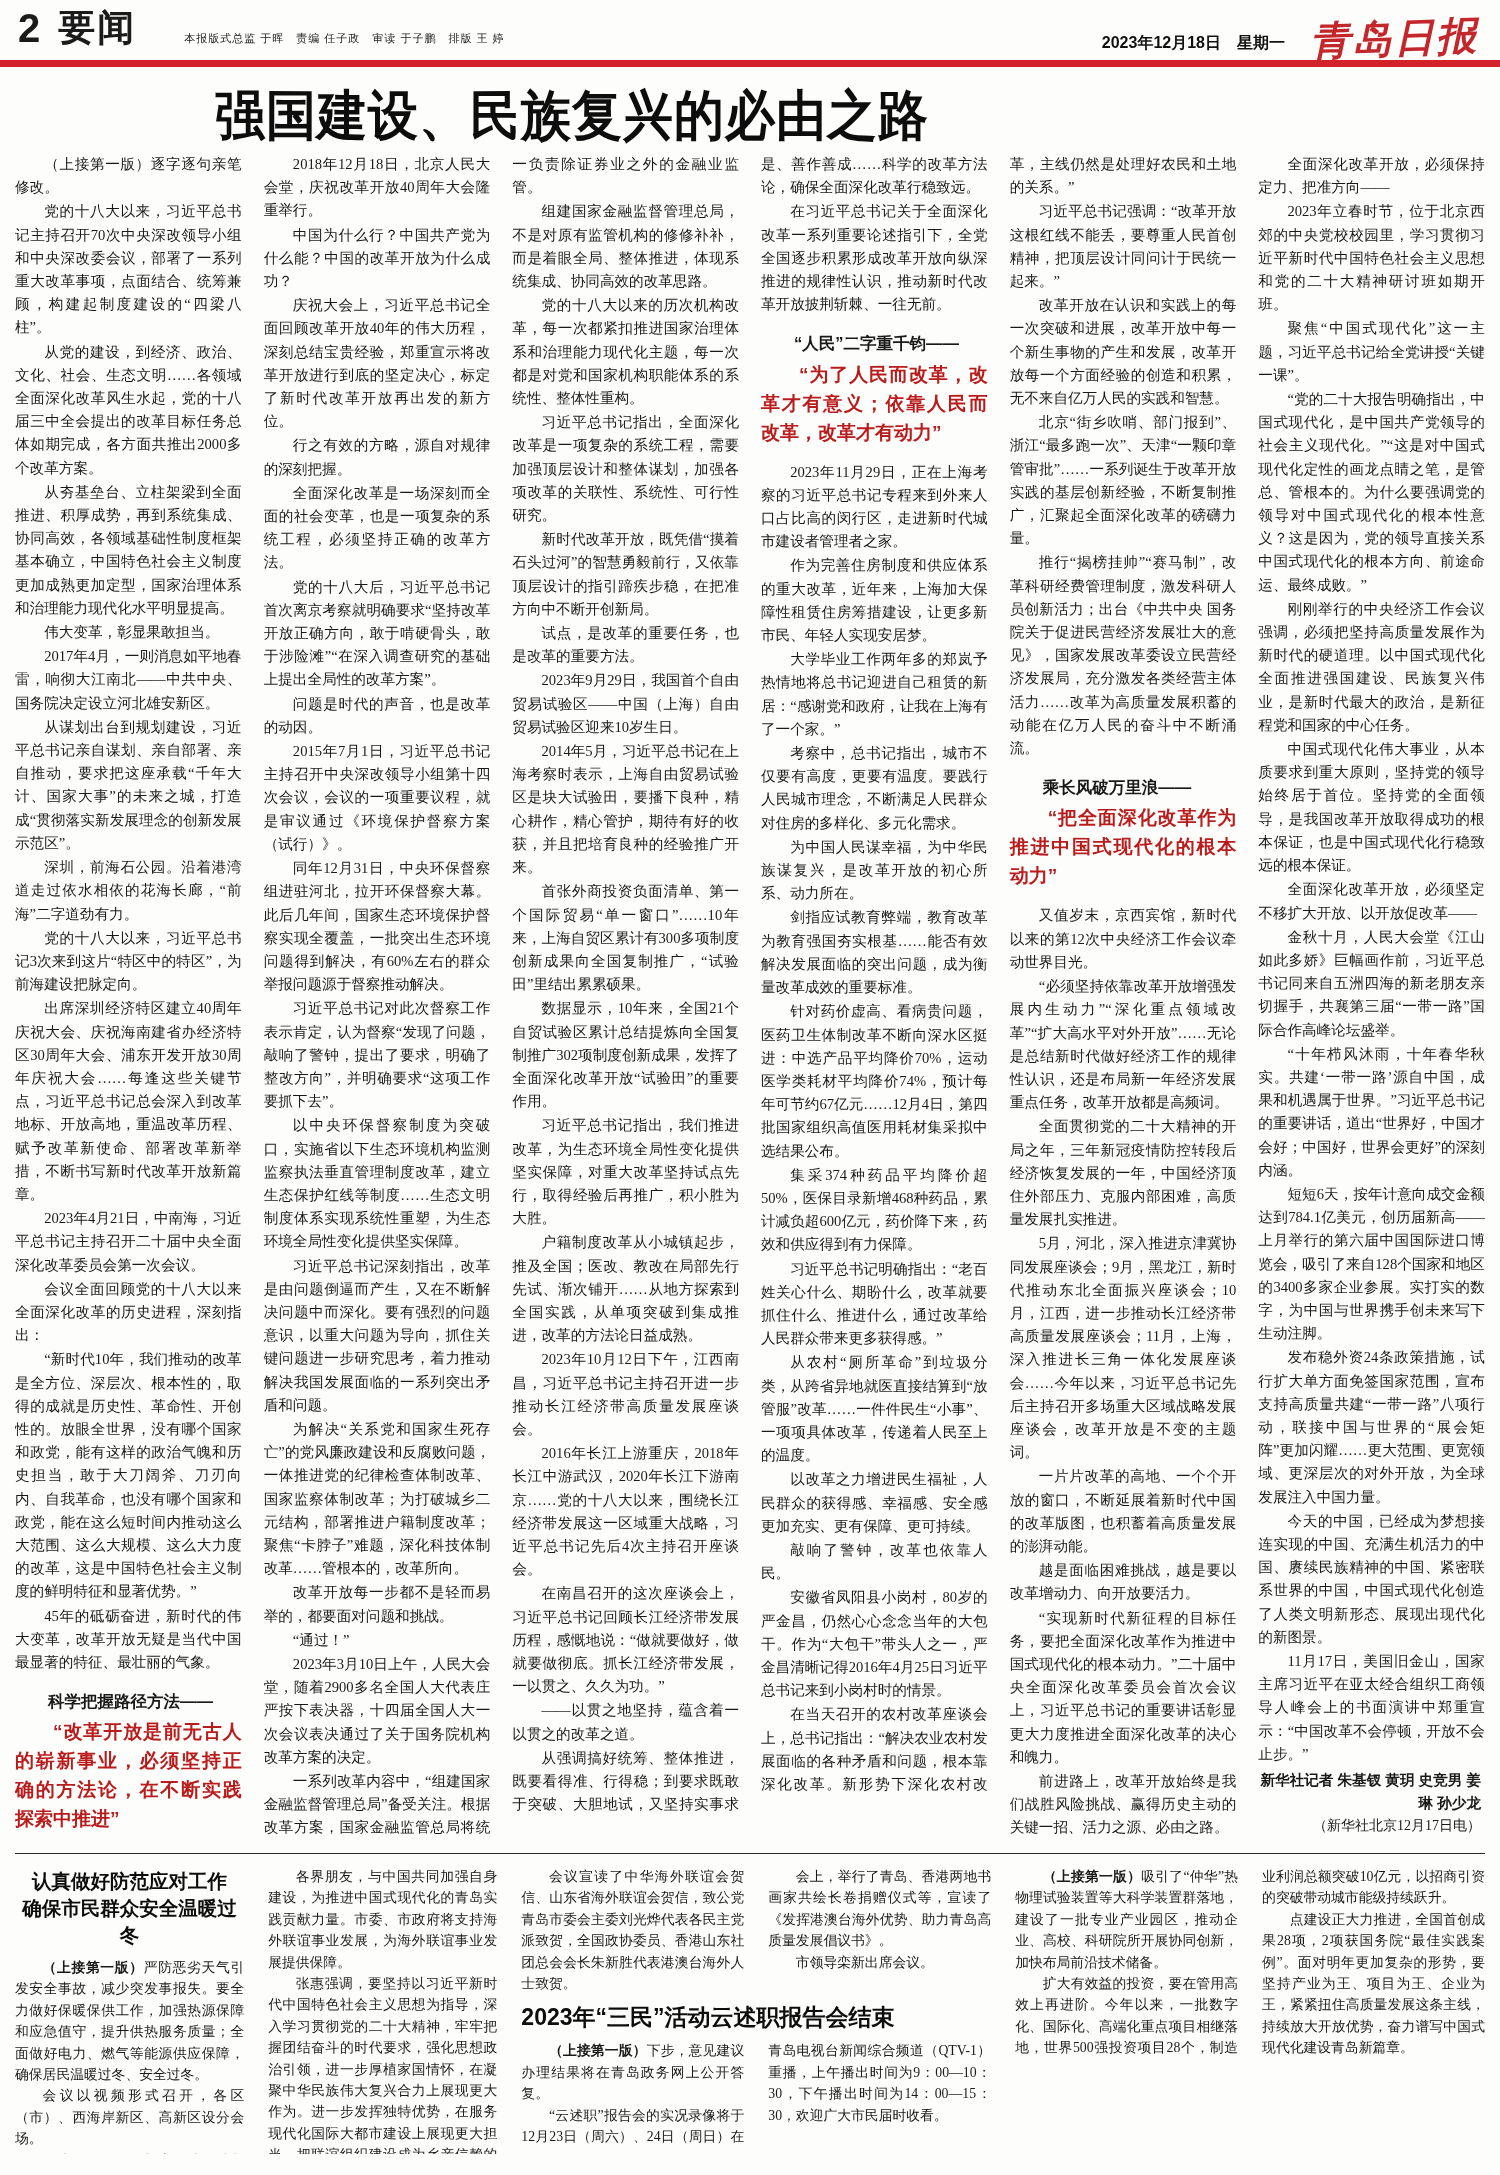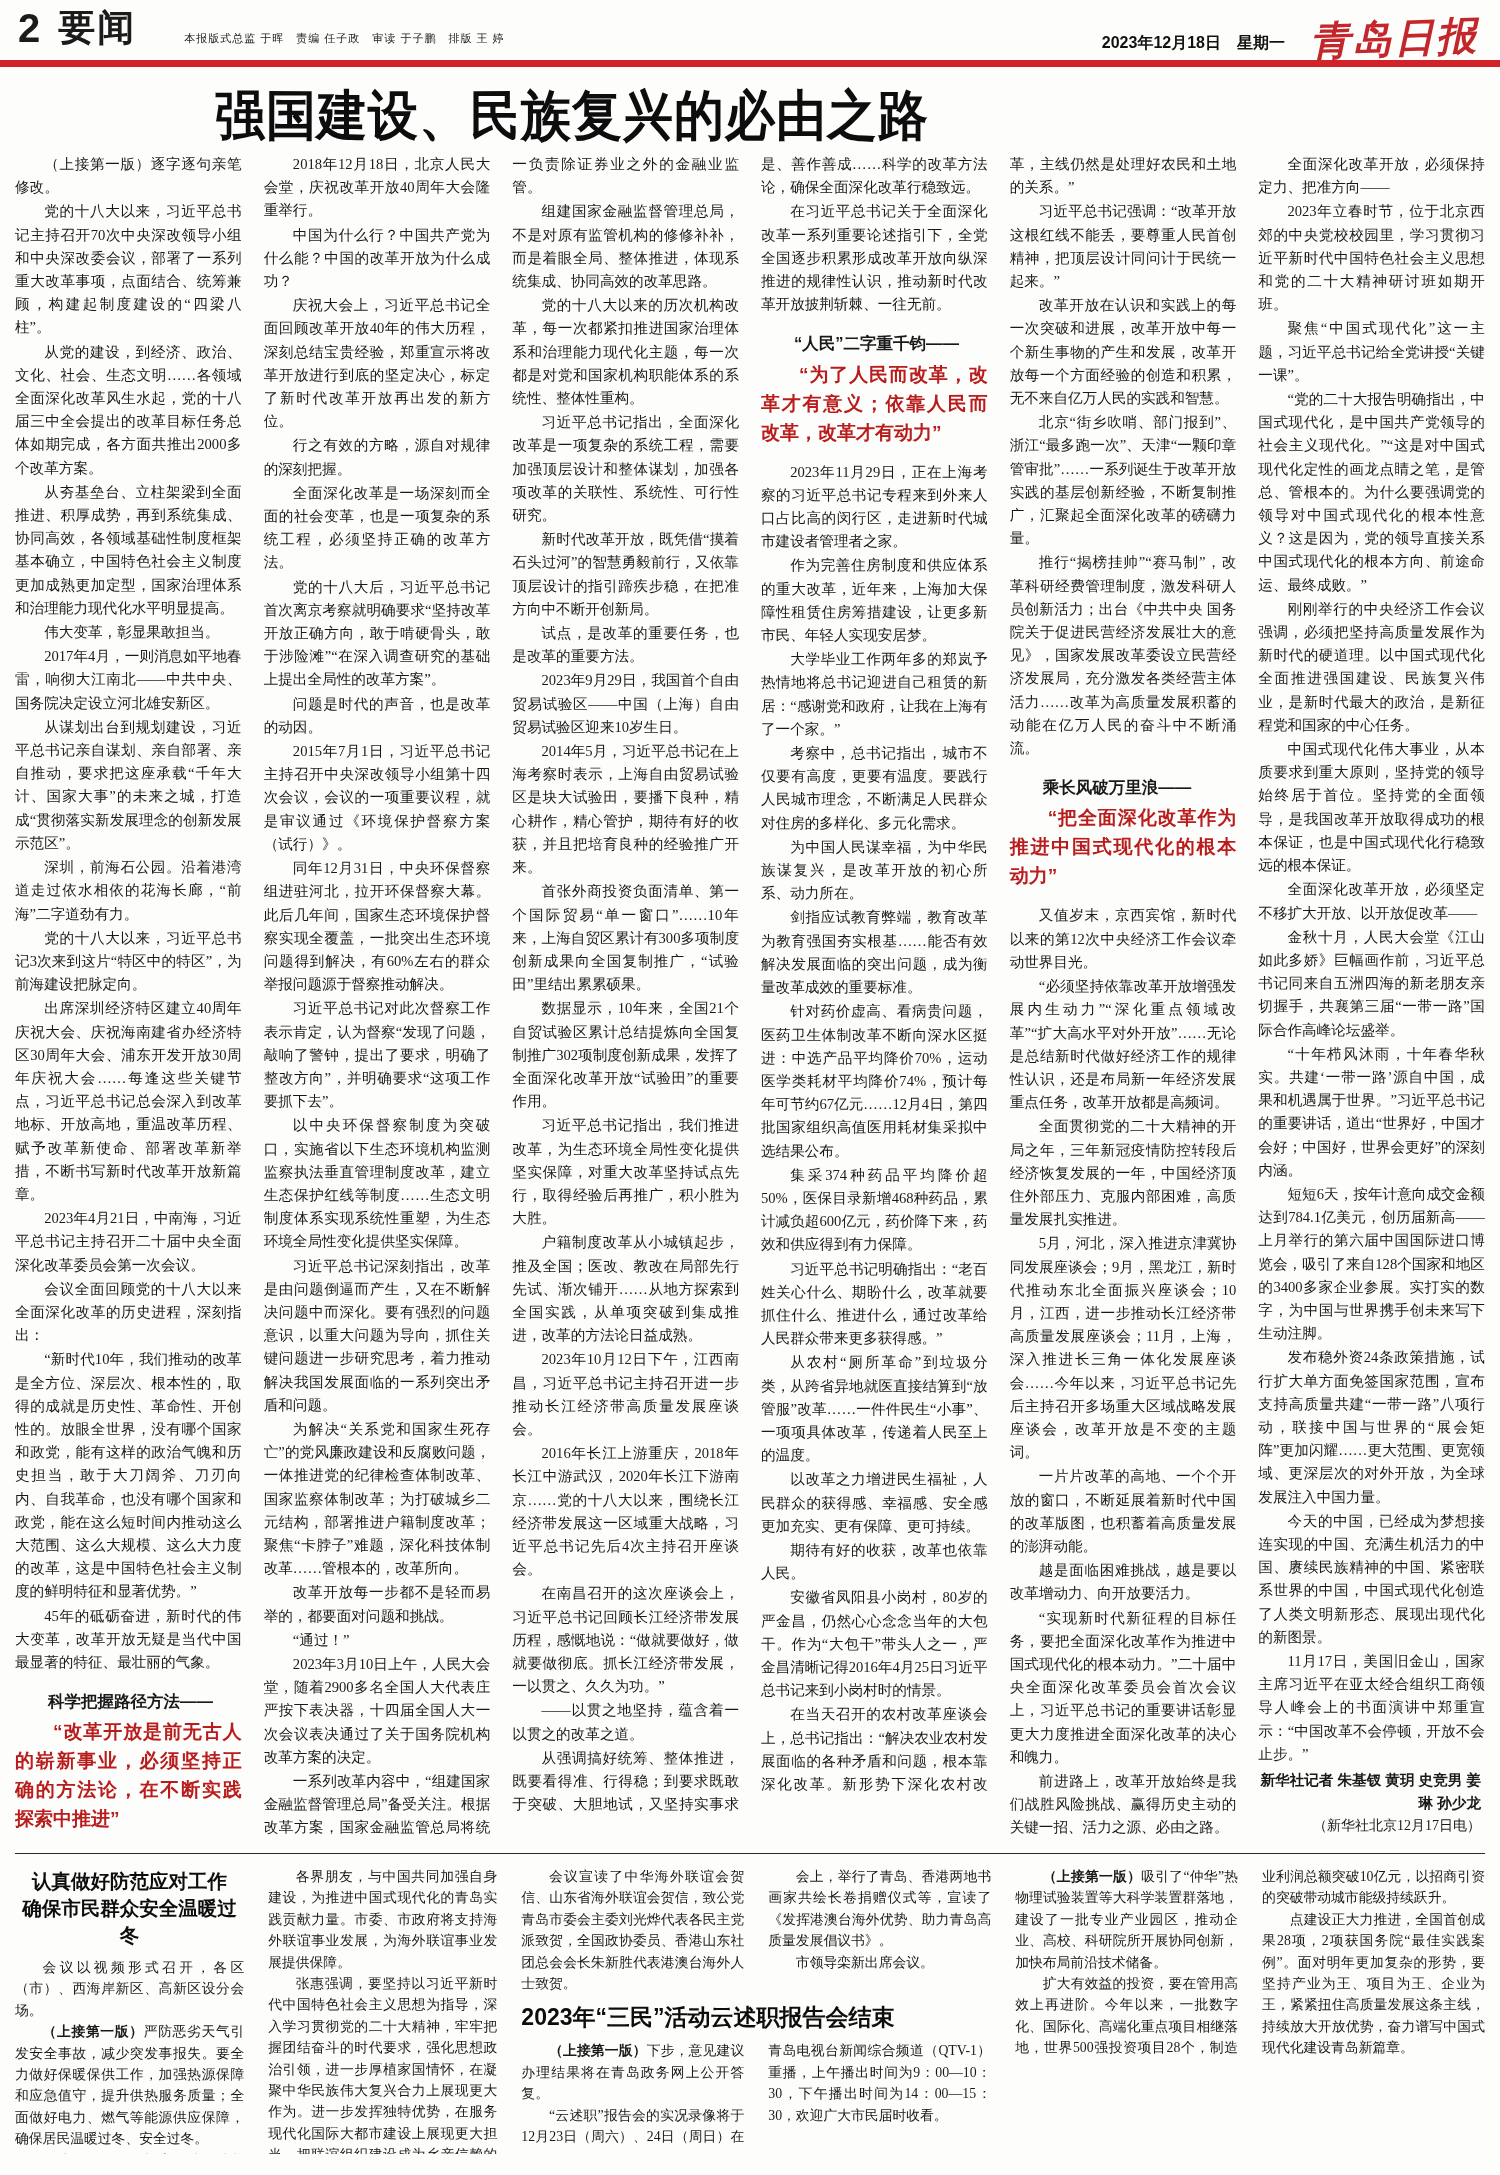--- a/index.html
+++ b/index.html
@@ -129,21 +129,21 @@
       <p>作为完善住房制度和供应体系的重大改革，近年来，上海加大保障性租赁住房筹措建设，让更多新市民、年轻人实现安居梦。</p>
       <p>大学毕业工作两年多的郑岚予热情地将总书记迎进自己租赁的新居：“感谢党和政府，让我在上海有了一个家。”</p>
       <p>考察中，总书记指出，城市不仅要有高度，更要有温度。要践行人民城市理念，不断满足人民群众对住房的多样化、多元化需求。</p>
       <p>为中国人民谋幸福，为中华民族谋复兴，是改革开放的初心所系、动力所在。</p>
       <p>剑指应试教育弊端，教育改革为教育强国夯实根基……能否有效解决发展面临的突出问题，成为衡量改革成效的重要标准。</p>
       <p>针对药价虚高、看病贵问题，医药卫生体制改革不断向深水区挺进：中选产品平均降价70%，运动医学类耗材平均降价74%，预计每年可节约67亿元……12月4日，第四批国家组织高值医用耗材集采拟中选结果公布。</p>
       <p>集采374种药品平均降价超50%，医保目录新增468种药品，累计减负超600亿元，药价降下来，药效和供应得到有力保障。</p>
       <p>习近平总书记明确指出：“老百姓关心什么、期盼什么，改革就要抓住什么、推进什么，通过改革给人民群众带来更多获得感。”</p>
       <p>从农村“厕所革命”到垃圾分类，从跨省异地就医直接结算到“放管服”改革……一件件民生“小事”、一项项具体改革，传递着人民至上的温度。</p>
       <p>以改革之力增进民生福祉，人民群众的获得感、幸福感、安全感更加充实、更有保障、更可持续。</p>
-      <p>期待有好的收获，改革也依靠人民。</p>
+      <p>敲响了警钟，改革也依靠人民。</p>
       <p>安徽省凤阳县小岗村，80岁的严金昌，仍然心心念念当年的大包干。作为“大包干”带头人之一，严金昌清晰记得2016年4月25日习近平总书记来到小岗村时的情景。</p>
       <p>在当天召开的农村改革座谈会上，总书记指出：“解决农业农村发展面临的各种矛盾和问题，根本靠深化改革。新形势下深化农村改革，主线仍然是处理好农民和土地的关系。”</p>
       <p>习近平总书记强调：“改革开放这根红线不能丢，要尊重人民首创精神，把顶层设计同问计于民统一起来。”</p>
       <p>改革开放在认识和实践上的每一次突破和进展，改革开放中每一个新生事物的产生和发展，改革开放每一个方面经验的创造和积累，无不来自亿万人民的实践和智慧。</p>
       <p>北京“街乡吹哨、部门报到”、浙江“最多跑一次”、天津“一颗印章管审批”……一系列诞生于改革开放实践的基层创新经验，不断复制推广，汇聚起全面深化改革的磅礴力量。</p>
       <p>推行“揭榜挂帅”“赛马制”，改革科研经费管理制度，激发科研人员创新活力；出台《中共中央 国务院关于促进民营经济发展壮大的意见》，国家发展改革委设立民营经济发展局，充分激发各类经营主体活力……改革为高质量发展积蓄的动能在亿万人民的奋斗中不断涌流。</p>
       <div class="sub-block">
         <div class="sub-intro">乘长风破万里浪——</div>
         <div class="sub-quote">“把全面深化改革作为推进中国式现代化的根本动力”</div>
       </div>
@@ -174,22 +174,22 @@
     </div>
   </div>
 
   <hr id="bottom-rule">
   <div id="bottom">
 
     <div id="bottom-a">
       <div class="b-head">认真做好防范应对工作</div>
       <div class="b-head" style="margin-top:-8px;">确保市民群众安全温暖过冬</div>
       <div id="bottom-a-body">
+          <p><span class="lead-in">（上接第一版）</span>严防恶劣天气引发安全事故，减少突发事报失。要全力做好保暖保供工作，加强热源保障和应急值守，提升供热服务质量；全面做好电力、燃气等能源供应保障，确保居民温暖过冬、安全过冬。</p>
           <p>会议以视频形式召开，各区（市）、西海岸新区、高新区设分会场。</p>
-          <p><span class="lead-in">（上接第一版）</span>严防恶劣天气引发安全事故，减少突发事报失。要全力做好保暖保供工作，加强热源保障和应急值守，提升供热服务质量；全面做好电力、燃气等能源供应保障，确保居民温暖过冬、安全过冬。</p>
           <p>（接第一版）更加广泛地团结凝聚港澳台海外乡亲……</p>
         </div>
     </div>
 
     <div id="bottom-b">
       <div id="bottom-b-body">
           <p>各界朋友，与中国共同加强自身建设，为推进中国式现代化的青岛实践贡献力量。市委、市政府将支持海外联谊事业发展，为海外联谊事业发展提供保障。</p>
           <p>张惠强调，要坚持以习近平新时代中国特色社会主义思想为指导，深入学习贯彻党的二十大精神，牢牢把握团结奋斗的时代要求，强化思想政治引领，进一步厚植家国情怀，在凝聚中华民族伟大复兴合力上展现更大作为。进一步发挥独特优势，在服务现代化国际大都市建设上展现更大担当，把联谊组织建设成为乡亲信赖的温馨之家。</p>
         </div>
     </div>

